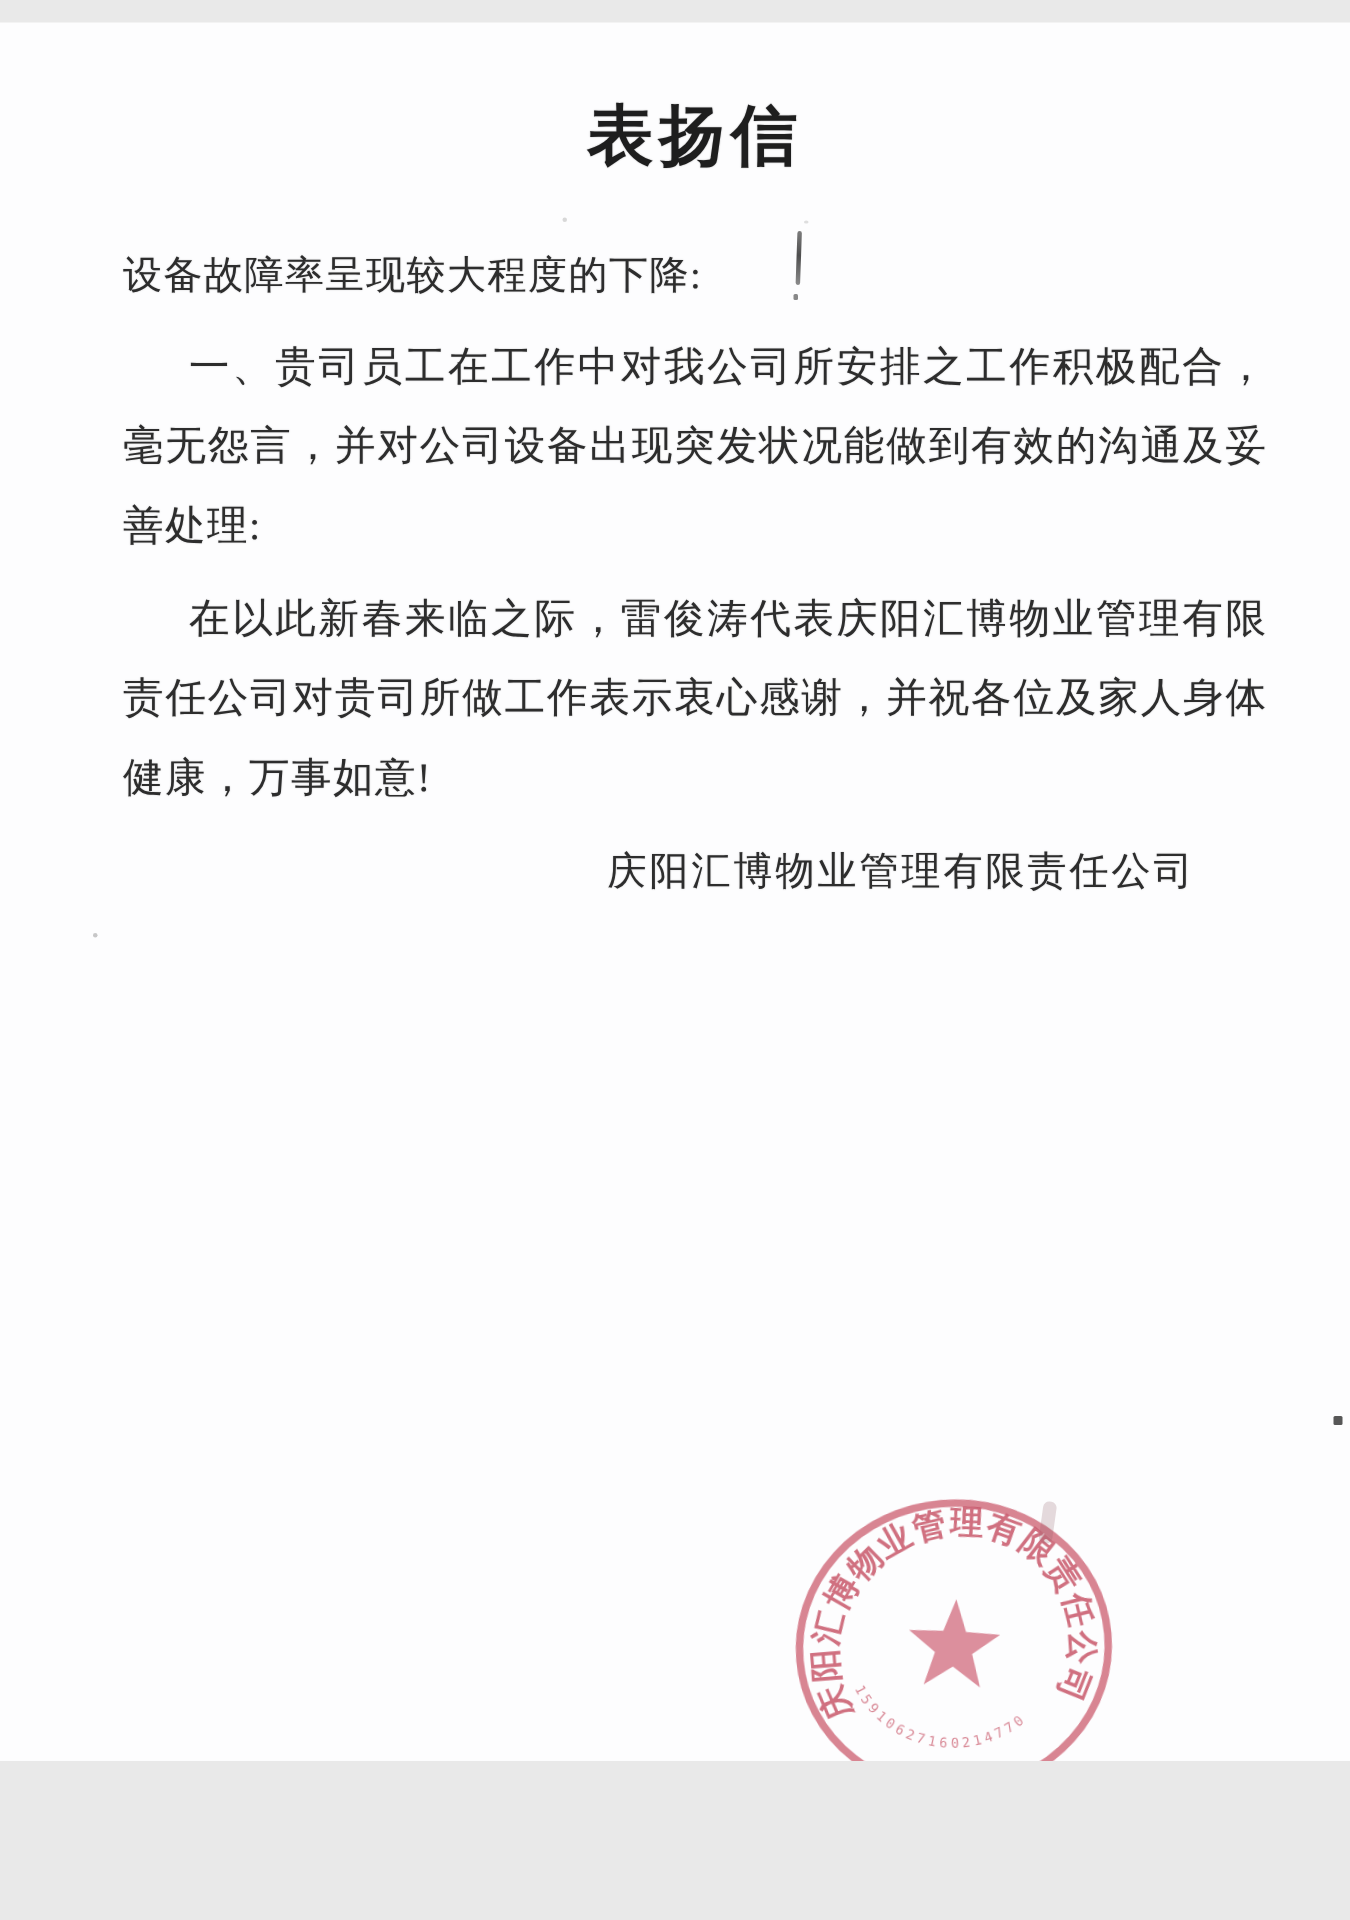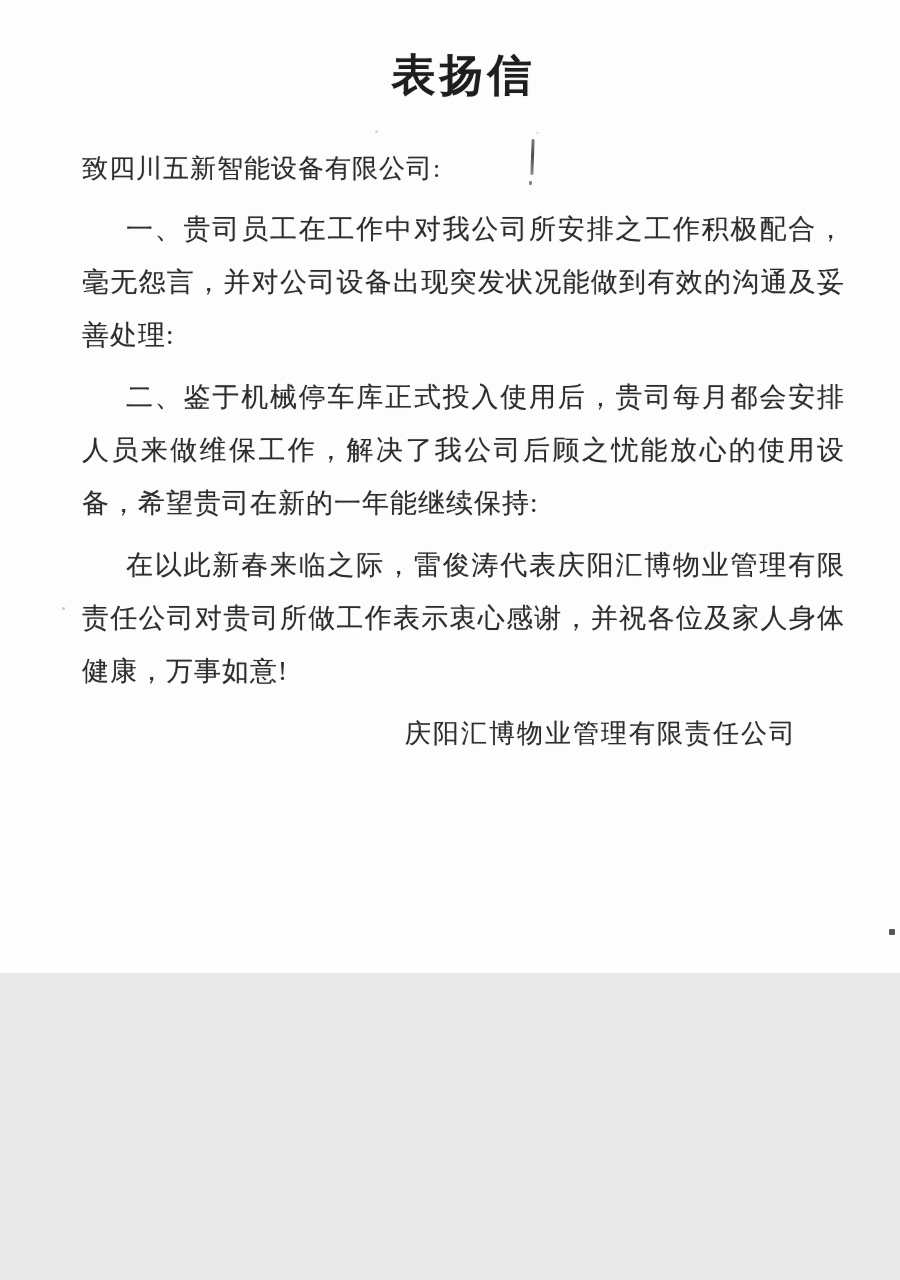--- a/index.html
+++ b/index.html
@@ -1,19 +1,19 @@
 <!DOCTYPE html>
 <html><head>
 <meta charset="utf-8">
 <style>
   html,body { margin:0; padding:0; background:#e9e9e9; }
   .page {
     position:relative;
-    width:900px; height:973px;
-    margin:0 auto;
+    width:900px; height:1159px;
+    margin:15px auto;
     background:#fdfdfe;
     color:#2d2d2d;
     font-family:"Liberation Serif","DejaVu Serif",serif;
     overflow:hidden;
   }
   .content { padding:46px 55px 0 82px; }
   .title {
     margin:0 0 36px 0;
     text-align:center;
     font-size:44px;
@@ -85,23 +85,22 @@
     border-radius:4px;
     transform:rotate(8deg);
   }
 </style>
 </head>
 <body>
 
 <div class="page">
   <div class="content">
     <h1 class="title">表扬信</h1>
-    <div class="salutation">致四川五新智能设备有限公司:</div>
+    <div class="salutation">设备故障率呈现较大程度的下降:</div>
     <p class="para">一、贵司员工在工作中对我公司所安排之工作积极配合，毫无怨言，并对公司设备出现突发状况能做到有效的沟通及妥善处理:</p>
-    <p class="para">二、鉴于机械停车库正式投入使用后，贵司每月都会安排人员来做维保工作，解决了我公司后顾之忧能放心的使用设备，希望贵司在新的一年能继续保持:</p>
     <p class="para">在以此新春来临之际，雷俊涛代表庆阳汇博物业管理有限责任公司对贵司所做工作表示衷心感谢，并祝各位及家人身体健康，万事如意!</p>
     <div class="signature">庆阳汇博物业管理有限责任公司</div>
   </div>
 
   <div class="seal">
     <svg width="226" height="208" viewBox="0 0 226 208" xmlns="http://www.w3.org/2000/svg">
       <ellipse cx="112" cy="103" rx="103" ry="96" fill="none" stroke="rgba(201,79,99,0.75)" stroke-width="5"></ellipse>
       <defs>
         <path id="sealTopArc" d="M 32,103 a 80,74 0 1 1 160,0 a 80,74 0 1 1 -160,0" fill="none"></path>
         <path id="sealBottomArc" d="M 40,103 a 72,67 0 0 0 144,0" fill="none"></path>

